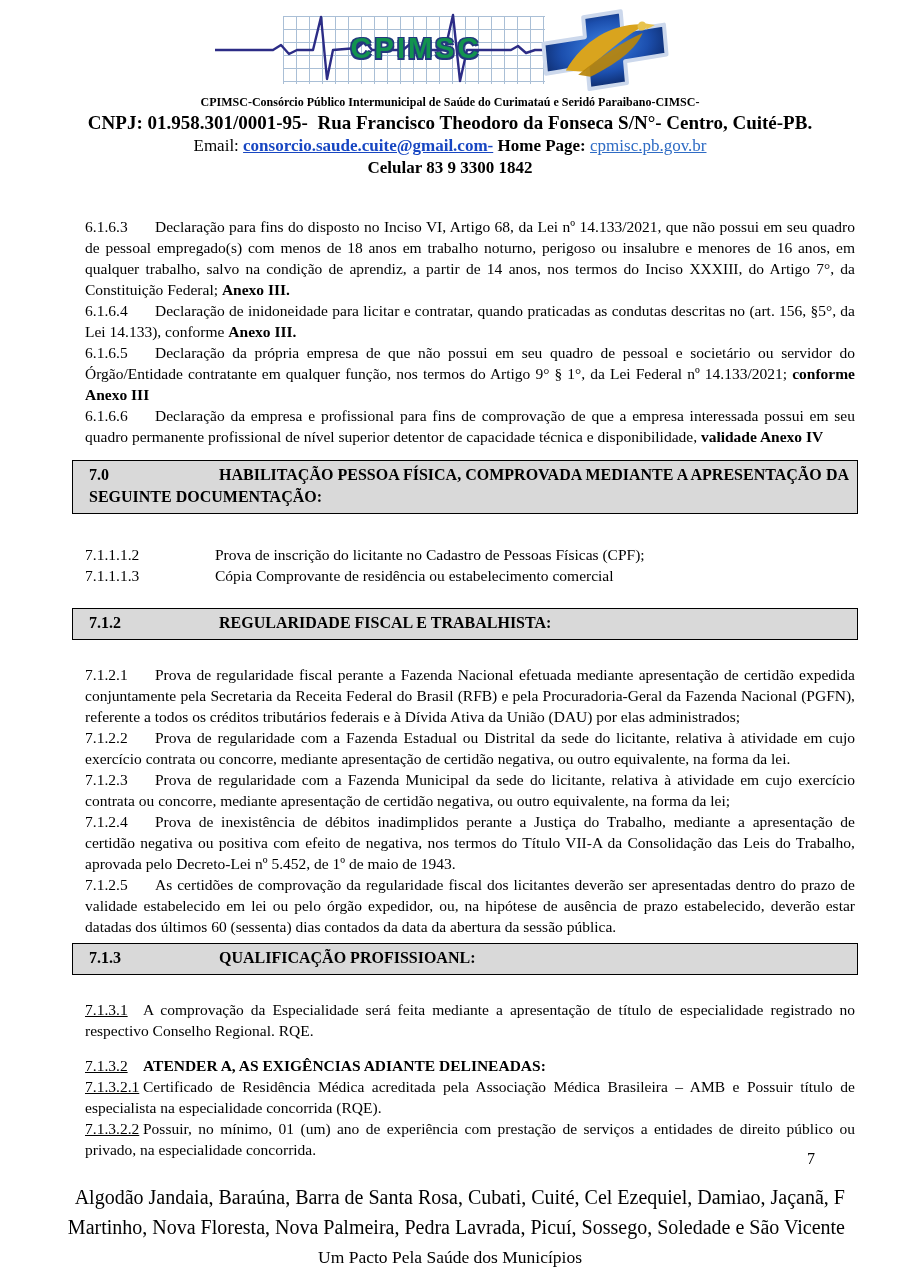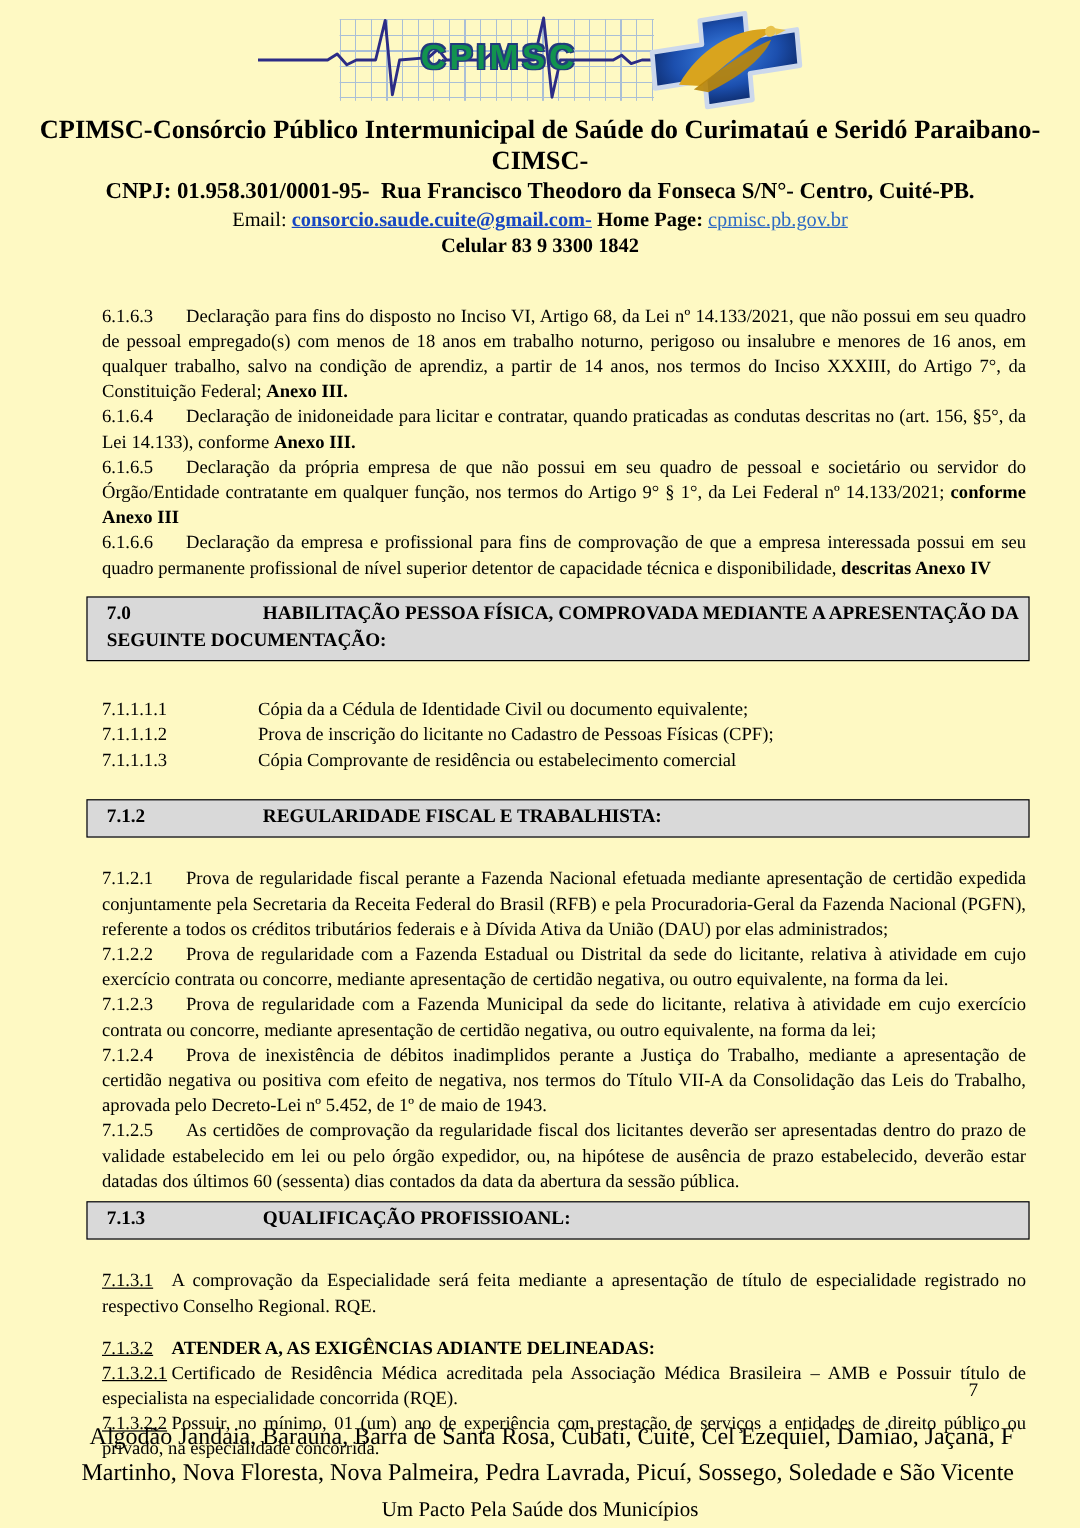--- a/index.html
+++ b/index.html
@@ -1,21 +1,21 @@
 <!DOCTYPE html>
 <html><head>
 <meta charset="utf-8">
 <style>
   * { margin:0; padding:0; box-sizing:border-box; }
   html,body { background:#e8e8e8; }
   .page {
     position:relative;
     width:900px; height:1273px;
     margin:0 auto;
-    background:#fef9c3;
+    background:#ffffff;
     font-family:"Liberation Serif", serif;
     color:#000;
     overflow:hidden;
   }
   
   .header { text-align:center; padding-top:8px; }
   .logo { position:relative; width:470px; height:84px; margin:0 auto; display:flex; align-items:center; }
   .logo-left { position:relative; width:330px; height:84px; }
   .ekg-grid {
     position:absolute; left:68px; top:8px; right:0; bottom:8px;
@@ -27,21 +27,21 @@
   .logo-acronym {
     position:absolute; left:72px; right:0; top:50%; transform:translateY(-54%);
     text-align:center;
     font-family:"Liberation Sans", sans-serif;
     font-size:29px; font-weight:bold; letter-spacing:3px;
     color:#12934f;
     text-shadow:-1.5px -1.5px 0 #233a7d, 1.5px -1.5px 0 #233a7d, -1.5px 1.5px 0 #233a7d, 1.5px 1.5px 0 #233a7d;
   }
   .logo-right { position:relative; width:158px; height:84px; margin-left:-18px; }
   
-  .h-line1 { font-size:22px; font-weight:bold; margin-top:3px; }
+  .h-line1 { font-size:12px; font-weight:bold; margin-top:3px; }
   .h-line2 { font-size:19px; font-weight:bold; margin-top:2px; }
   .h-line3 { font-size:17px; margin-top:2px; }
   .h-line4 { font-size:17px; font-weight:bold; margin-top:2px; }
   .lbl-bold { font-weight:bold;margin-top:16px; }
   a.doclink { text-decoration:underline; cursor:pointer; }
   .email-link { color:#1746c2; font-weight:bold; }
   .home-link { color:#2e6bc4; font-weight:normal; }
   
   .content { margin:38px 45px 0 85px; }
   .para, .item { font-size:15.5px; line-height:1.355; text-align:justify; }
@@ -123,34 +123,31 @@
     <p class="para">
       <span class="num w75">6.1.6.4</span><span>Declaração de inidoneidade para licitar e contratar, quando praticadas as condutas descritas no (art. 156, §5°, da Lei 14.133), conforme</span>
       <b>Anexo III.</b>
     </p>
     <p class="para">
       <span class="num w75">6.1.6.5</span><span>Declaração da própria empresa de que não possui em seu quadro de pessoal e societário ou servidor do Órgão/Entidade contratante em qualquer função, nos termos do Artigo 9° § 1°, da Lei Federal nº 14.133/2021;</span>
       <b>conforme Anexo III</b>
     </p>
     <p class="para">
       <span class="num w75">6.1.6.6</span><span>Declaração da empresa e profissional para fins de comprovação de que a empresa interessada possui em seu quadro permanente profissional de nível superior detentor de capacidade técnica e disponibilidade,</span>
-      <b>descritas Anexo IV</b>
+      <b>validade Anexo IV</b>
     </p>
 
     <div class="gap13"></div>
 
     <div class="secbox">
       <span class="num">7.0</span><span>HABILITAÇÃO PESSOA FÍSICA, COMPROVADA MEDIANTE A APRESENTAÇÃO DA SEGUINTE DOCUMENTAÇÃO:</span>
     </div>
 
     <div class="gap30"></div>
 
-    <p class="item">
-      <span class="num w130">7.1.1.1.1</span><span>Cópia da a Cédula de Identidade Civil ou documento equivalente;</span>
-    </p>
     <p class="item">
       <span class="num w130">7.1.1.1.2</span><span>Prova de inscrição do licitante no Cadastro de Pessoas Físicas (CPF);</span>
     </p>
     <p class="item">
       <span class="num w130">7.1.1.1.3</span><span>Cópia Comprovante de residência ou estabelecimento comercial</span>
     </p>
 
     <div class="gap22"></div>
 
     <div class="secbox">

